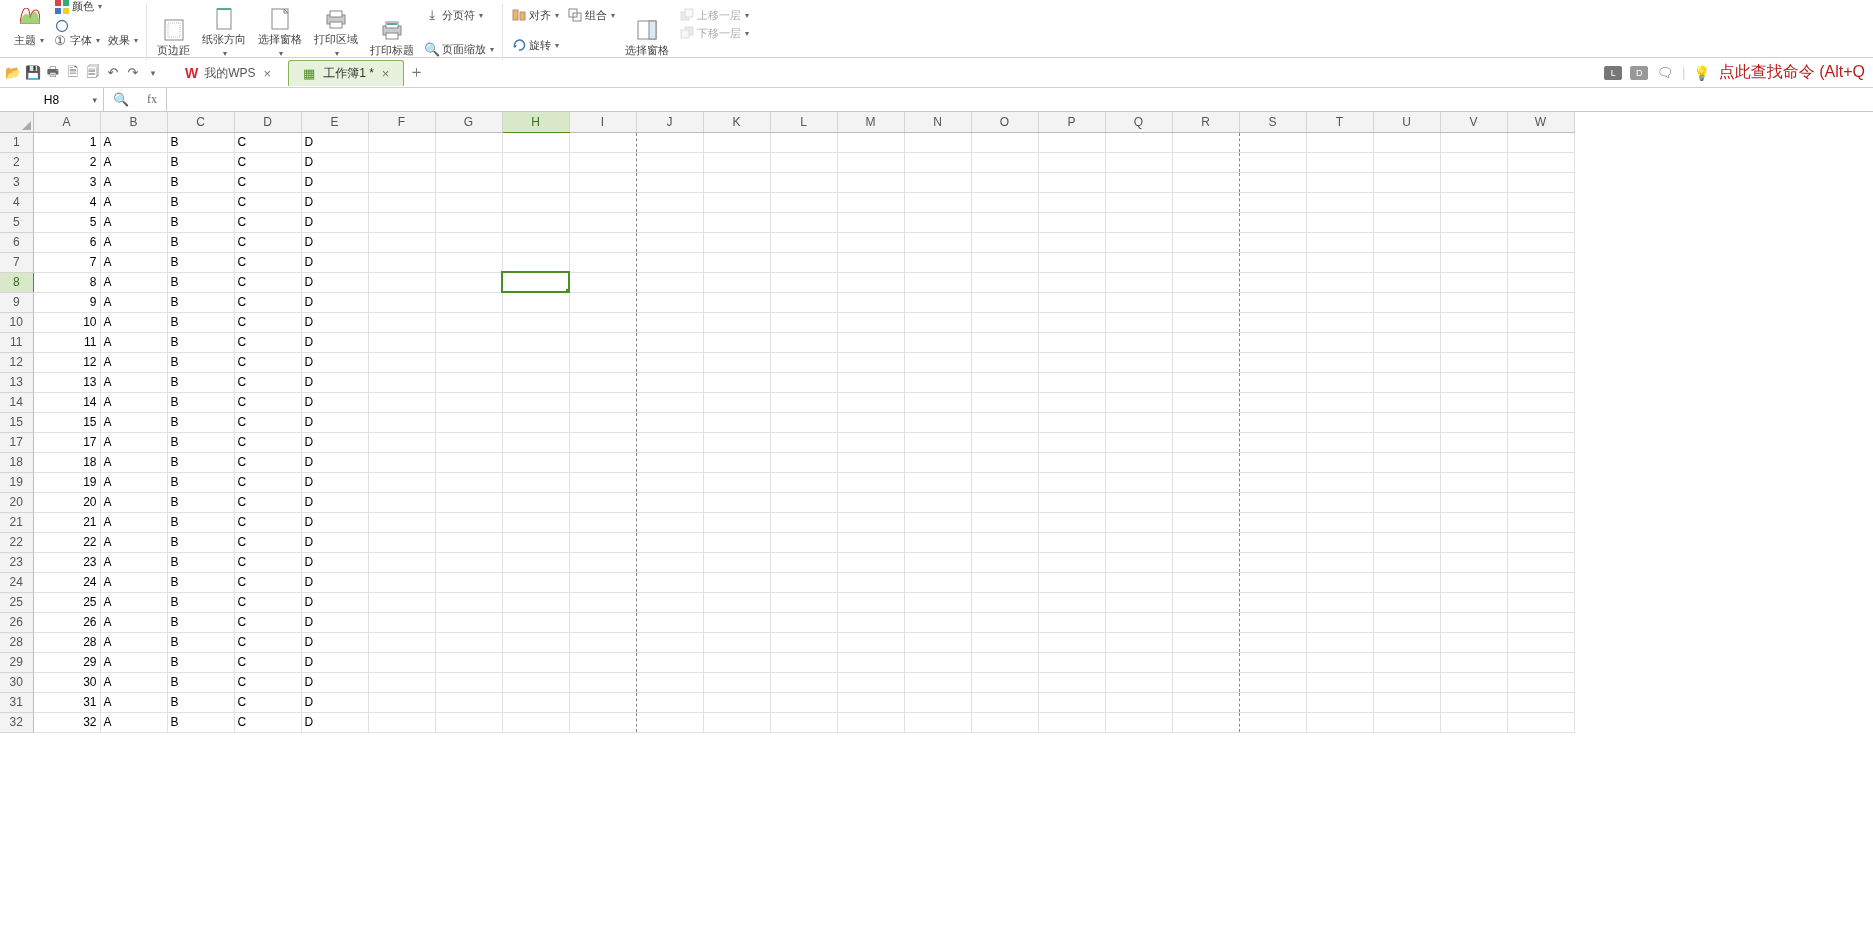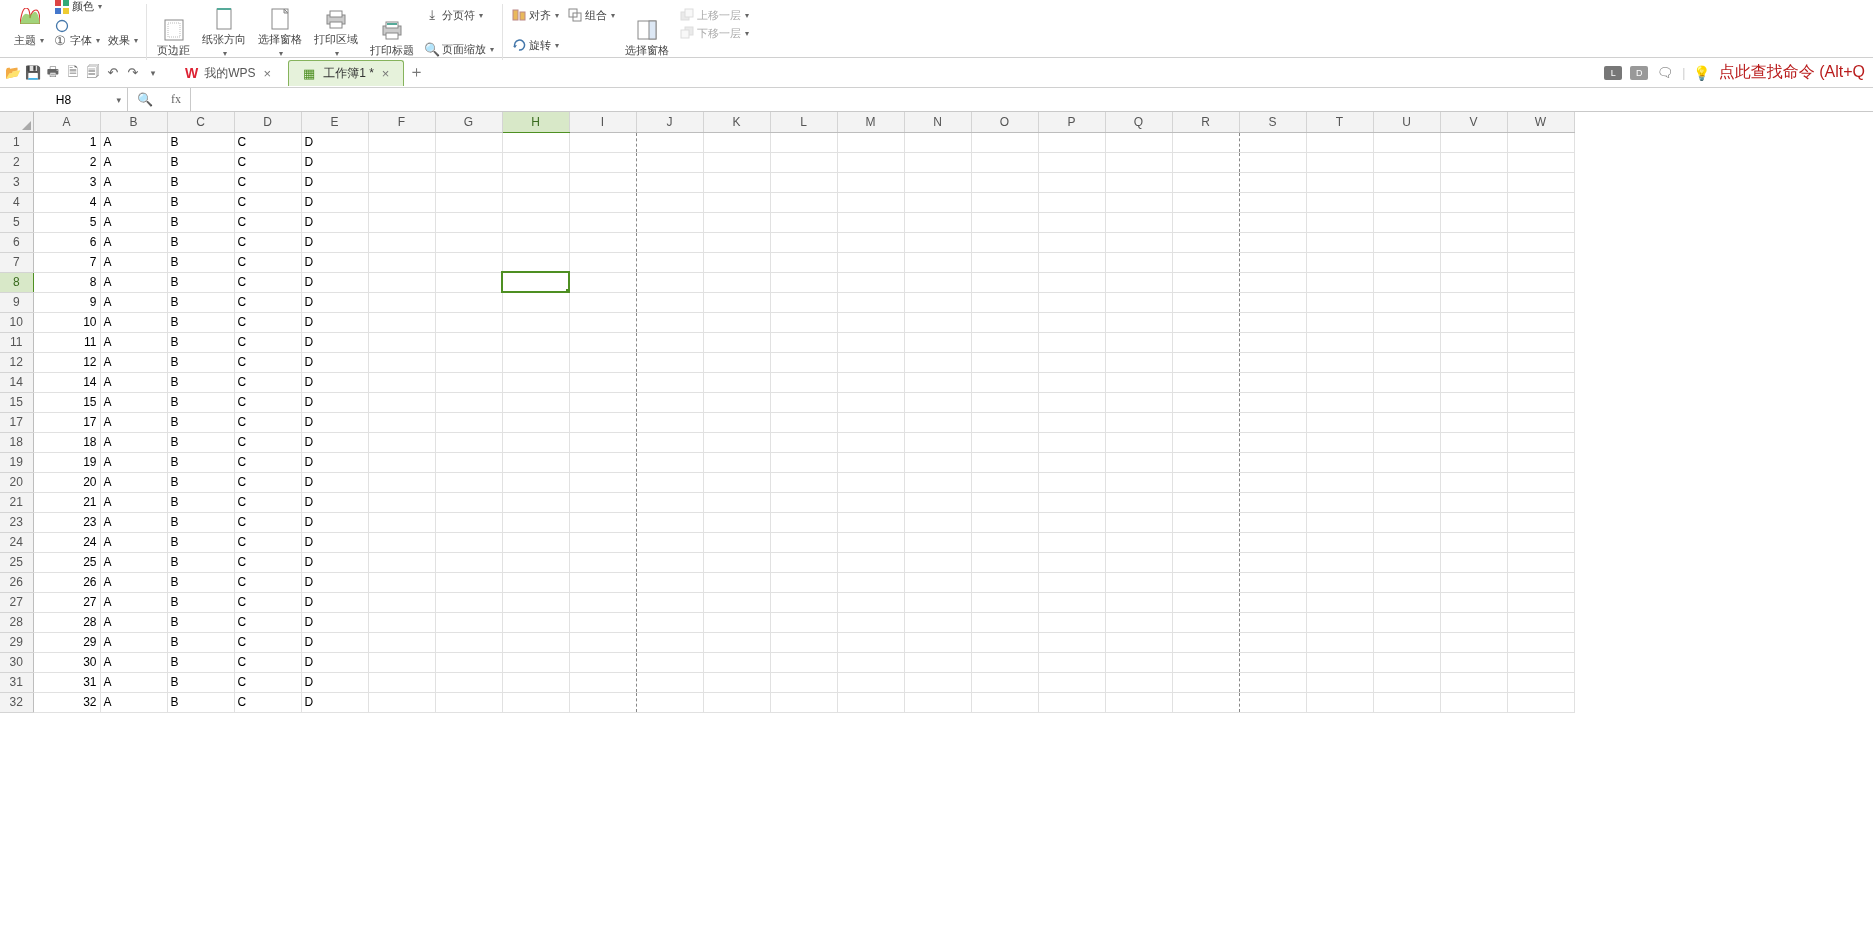--- a/index.html
+++ b/index.html
@@ -31,21 +31,21 @@
   .tab .close { font-size: 13px; color: #777; padding: 0 2px;}
   .newtab { width: 20px; text-align: center; color: #777; font-size: 16px; cursor:pointer;}
   .spacer { flex: 1; }
   .right-widgets { display:flex; align-items:center; gap:8px; padding-right:4px;}
   .rt-chip { width:18px; height:14px; background:#777; color:#fff; font-size:9px; display:flex; align-items:center; justify-content:center; border-radius:2px;}
   .bulb { color:#f0a020; font-size:14px; }
   .hint { color:#b91c1c; font-size:16px; }
 
   
   .fbar { display:flex; align-items:stretch; height:24px; border-bottom:1px solid #c9c9c9; }
-  .namebox { width:128px; border-right:1px solid #c9c9c9; display:flex; align-items:center; justify-content:center; position:relative; }
+  .namebox { width:104px; border-right:1px solid #c9c9c9; display:flex; align-items:center; justify-content:center; position:relative; }
   .namebox input { border:none; outline:none; width:90px; text-align:center; font-size:12px; }
   .namebox .ddarr { position:absolute; right:6px; font-size:9px; color:#666; cursor:pointer;}
   .fx-area { display:flex; align-items:center; }
   .fx-btn { width:34px; display:flex; align-items:center; justify-content:center; color:#777; font-size:13px; cursor:pointer;}
   .fx-lbl { font-family: "Times New Roman", serif; color:#666; width:28px; text-align:center;}
   .fx-input { flex:1; border:none; outline:none; padding:0 6px;}
 
   
   .grid-wrap { position:relative; }
   table.sheet { border-collapse: collapse; table-layout: fixed; }
@@ -660,20 +660,46 @@
             <td class="cell"></td>
             <td class="cell"></td>
             <td class="cell pbreak-r"></td>
             <td class="cell"></td>
             <td class="cell"></td>
             <td class="cell"></td>
             <td class="cell"></td>
             <td class="cell"></td>
           </tr>
           <tr>
+            <th class="rowh">13</th>
+            <td class="cell num">13</td>
+            <td class="cell txt">A</td>
+            <td class="cell txt">B</td>
+            <td class="cell txt">C</td>
+            <td class="cell txt">D</td>
+            <td class="cell"></td>
+            <td class="cell"></td>
+            <td class="cell"></td>
+            <td class="cell pbreak-r"></td>
+            <td class="cell"></td>
+            <td class="cell"></td>
+            <td class="cell"></td>
+            <td class="cell"></td>
+            <td class="cell"></td>
+            <td class="cell"></td>
+            <td class="cell"></td>
+            <td class="cell"></td>
+            <td class="cell pbreak-r"></td>
+            <td class="cell"></td>
+            <td class="cell"></td>
+            <td class="cell"></td>
+            <td class="cell"></td>
+            <td class="cell"></td>
+          </tr>
+          <tr>
             <th class="rowh">14</th>
             <td class="cell num">14</td>
             <td class="cell txt">A</td>
             <td class="cell txt">B</td>
             <td class="cell txt">C</td>
             <td class="cell txt">D</td>
             <td class="cell"></td>
             <td class="cell"></td>
             <td class="cell"></td>
             <td class="cell pbreak-r"></td>
@@ -842,20 +868,46 @@
             <td class="cell"></td>
             <td class="cell"></td>
             <td class="cell pbreak-r"></td>
             <td class="cell"></td>
             <td class="cell"></td>
             <td class="cell"></td>
             <td class="cell"></td>
             <td class="cell"></td>
           </tr>
           <tr>
+            <th class="rowh">22</th>
+            <td class="cell num">22</td>
+            <td class="cell txt">A</td>
+            <td class="cell txt">B</td>
+            <td class="cell txt">C</td>
+            <td class="cell txt">D</td>
+            <td class="cell"></td>
+            <td class="cell"></td>
+            <td class="cell"></td>
+            <td class="cell pbreak-r"></td>
+            <td class="cell"></td>
+            <td class="cell"></td>
+            <td class="cell"></td>
+            <td class="cell"></td>
+            <td class="cell"></td>
+            <td class="cell"></td>
+            <td class="cell"></td>
+            <td class="cell"></td>
+            <td class="cell pbreak-r"></td>
+            <td class="cell"></td>
+            <td class="cell"></td>
+            <td class="cell"></td>
+            <td class="cell"></td>
+            <td class="cell"></td>
+          </tr>
+          <tr>
             <th class="rowh">23</th>
             <td class="cell num">23</td>
             <td class="cell txt">A</td>
             <td class="cell txt">B</td>
             <td class="cell txt">C</td>
             <td class="cell txt">D</td>
             <td class="cell"></td>
             <td class="cell"></td>
             <td class="cell"></td>
             <td class="cell pbreak-r"></td>
@@ -922,46 +974,20 @@
             <td class="cell pbreak-r"></td>
             <td class="cell"></td>
             <td class="cell"></td>
             <td class="cell"></td>
             <td class="cell"></td>
             <td class="cell"></td>
           </tr>
           <tr>
             <th class="rowh">26</th>
             <td class="cell num">26</td>
-            <td class="cell txt">A</td>
-            <td class="cell txt">B</td>
-            <td class="cell txt">C</td>
-            <td class="cell txt">D</td>
-            <td class="cell"></td>
-            <td class="cell"></td>
-            <td class="cell"></td>
-            <td class="cell pbreak-r"></td>
-            <td class="cell"></td>
-            <td class="cell"></td>
-            <td class="cell"></td>
-            <td class="cell"></td>
-            <td class="cell"></td>
-            <td class="cell"></td>
-            <td class="cell"></td>
-            <td class="cell"></td>
-            <td class="cell pbreak-r"></td>
-            <td class="cell"></td>
-            <td class="cell"></td>
-            <td class="cell"></td>
-            <td class="cell"></td>
-            <td class="cell"></td>
-          </tr>
-          <tr>
-            <th class="rowh">27</th>
-            <td class="cell num">27</td>
             <td class="cell txt">A</td>
             <td class="cell txt">B</td>
             <td class="cell txt">C</td>
             <td class="cell txt">D</td>
             <td class="cell"></td>
             <td class="cell"></td>
             <td class="cell"></td>
             <td class="cell pbreak-r"></td>
             <td class="cell"></td>
             <td class="cell"></td>

